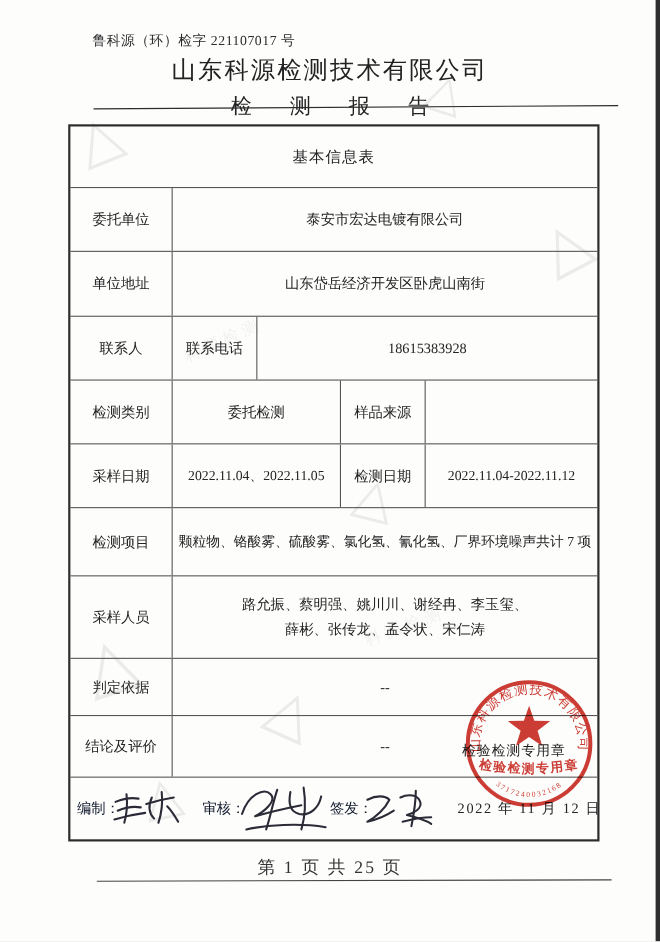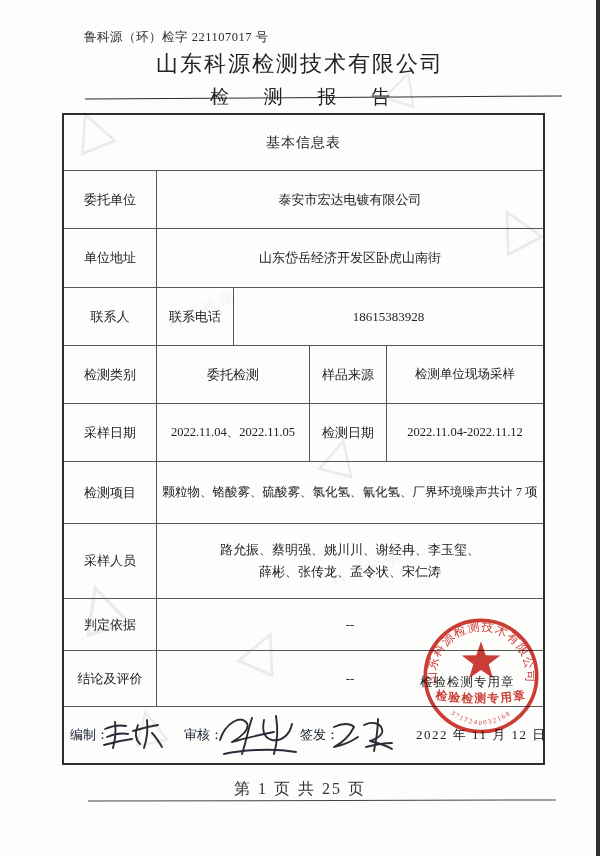--- a/index.html
+++ b/index.html
@@ -100,21 +100,20 @@
     <div class="row h58">
       <div class="c cl">联系人</div>
       <div class="c clb">联系电话</div>
       <div class="c cf last">18615383928</div>
     </div>
 
     <div class="row h58">
       <div class="c cl">检测类别</div>
       <div class="c cla">委托检测</div>
       <div class="c clb">样品来源</div>
-      <div class="c cf last small">检测单位现场采样</div>
     </div>
 
     <div class="row h58">
       <div class="c cl">采样日期</div>
       <div class="c cla small">2022.11.04、2022.11.05</div>
       <div class="c clb">检测日期</div>
       <div class="c cf last small">2022.11.04-2022.11.12</div>
     </div>
 
     <div class="row h62">

